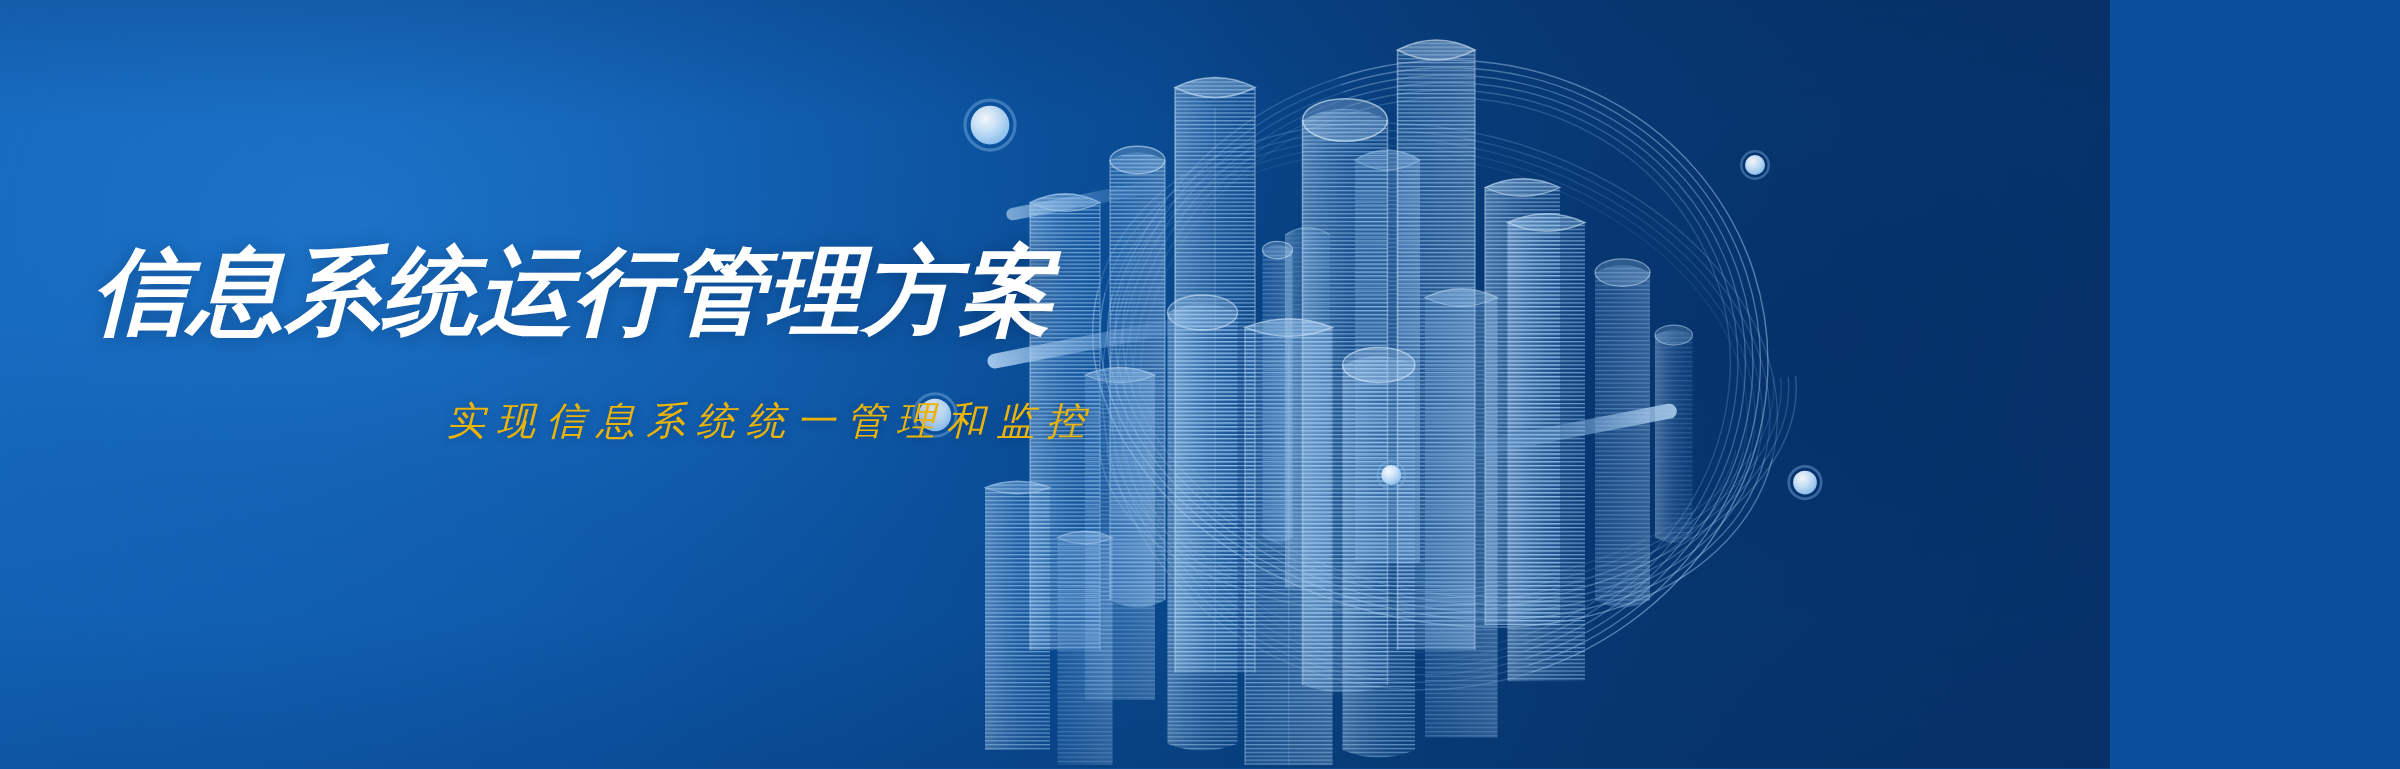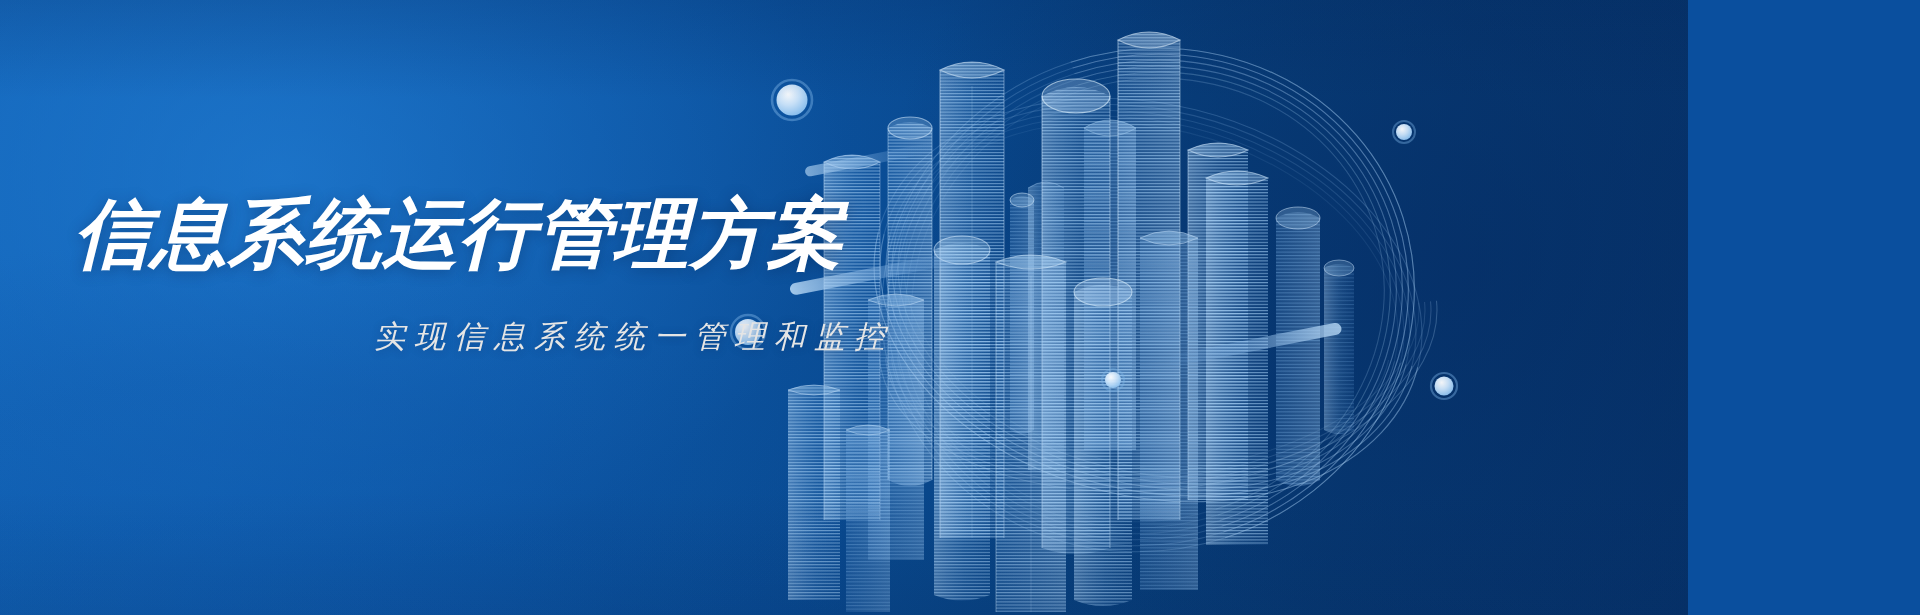--- a/index.html
+++ b/index.html
@@ -73,29 +73,29 @@
     line-height: 1.0;
     font-weight: 700;
     color: #ffffff;
     font-style: italic;
     letter-spacing: 1px;
     white-space: nowrap;
     text-shadow: 0 2px 14px rgba(3,30,72,0.35);
   }
   .subtitle {
     position: absolute;
-    left: 74px;
+    left: 57px;
     top: 318px;
     width: 820px;
     text-align: right;
     font-size: 31px;
     line-height: 1.25;
     font-weight: 400;
     font-style: italic;
-    color: #e5e5e5;
+    color: #eab308;
     letter-spacing: 9px;
     white-space: nowrap;
     text-shadow: 0 1px 8px rgba(3,30,72,0.30);
   }
 
   
   .city-graphic {
     position: absolute;
     right: 0;
     top: 0;

